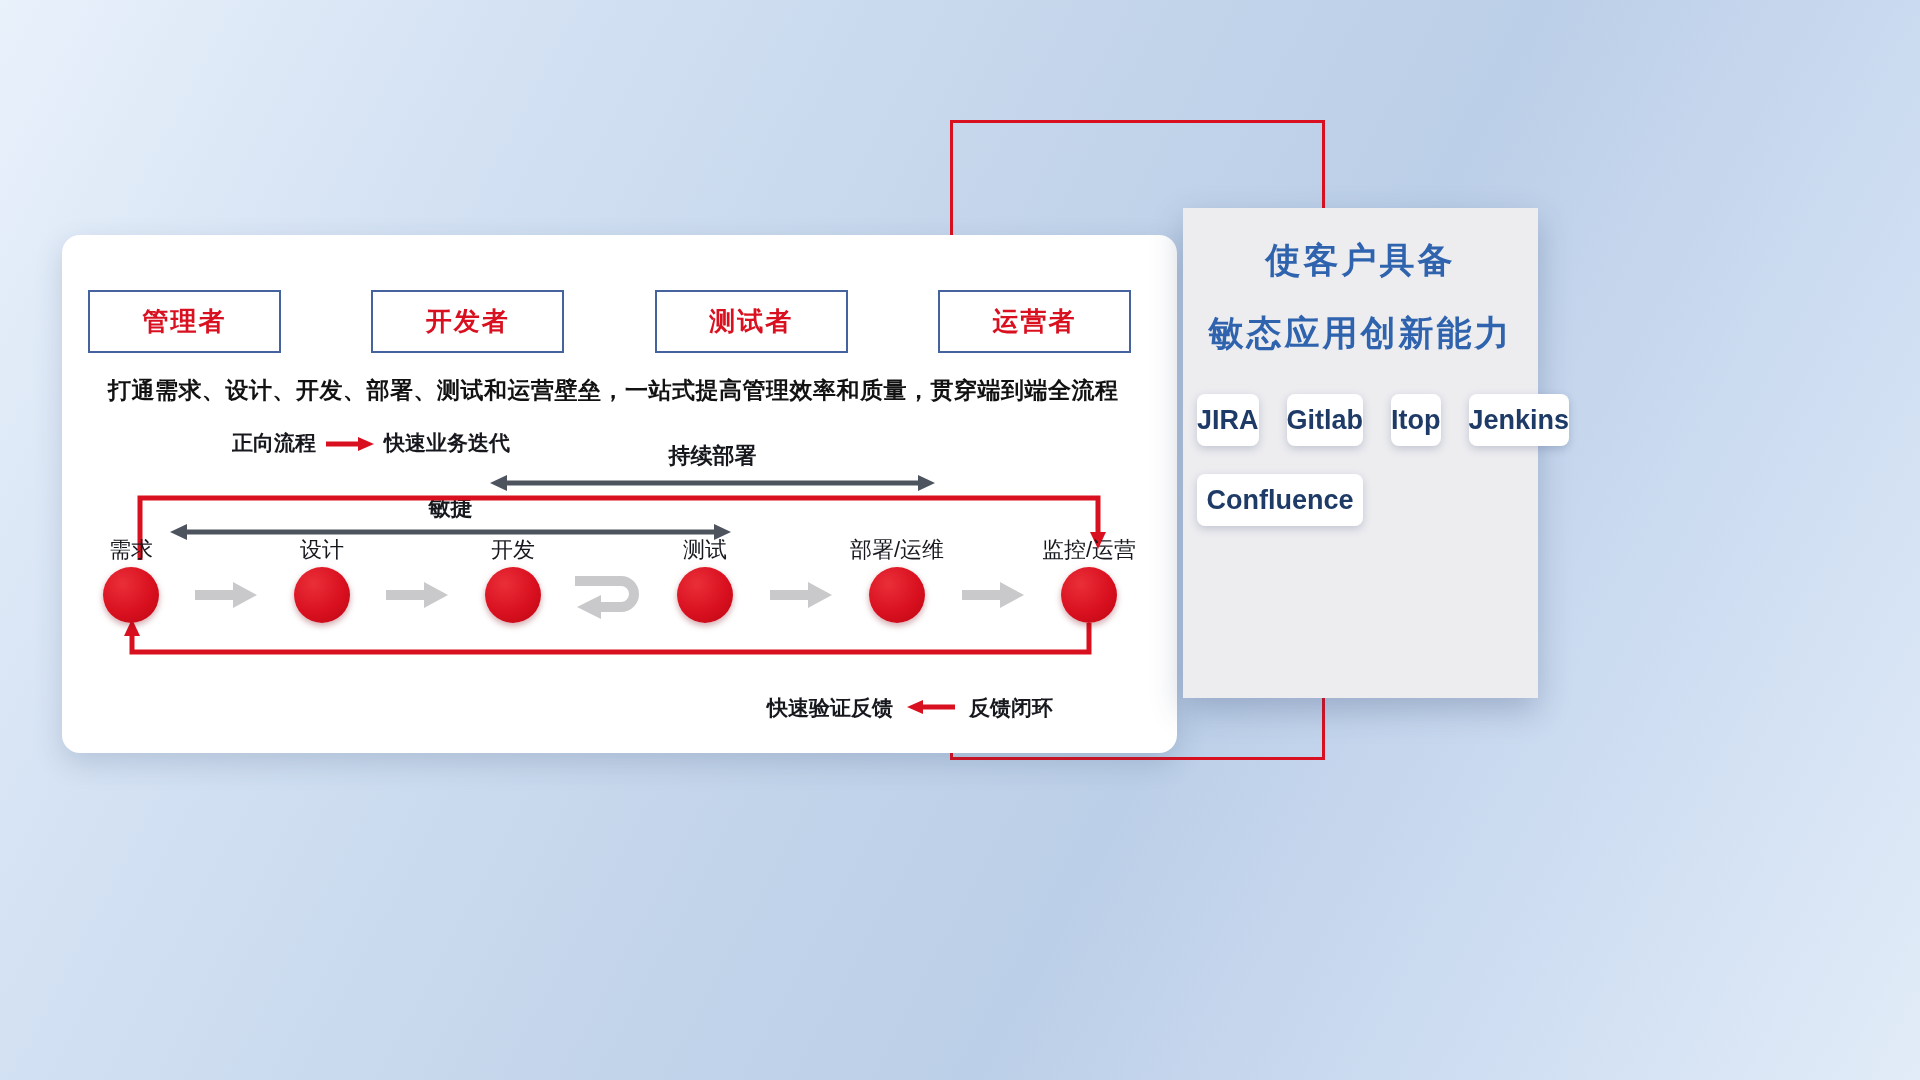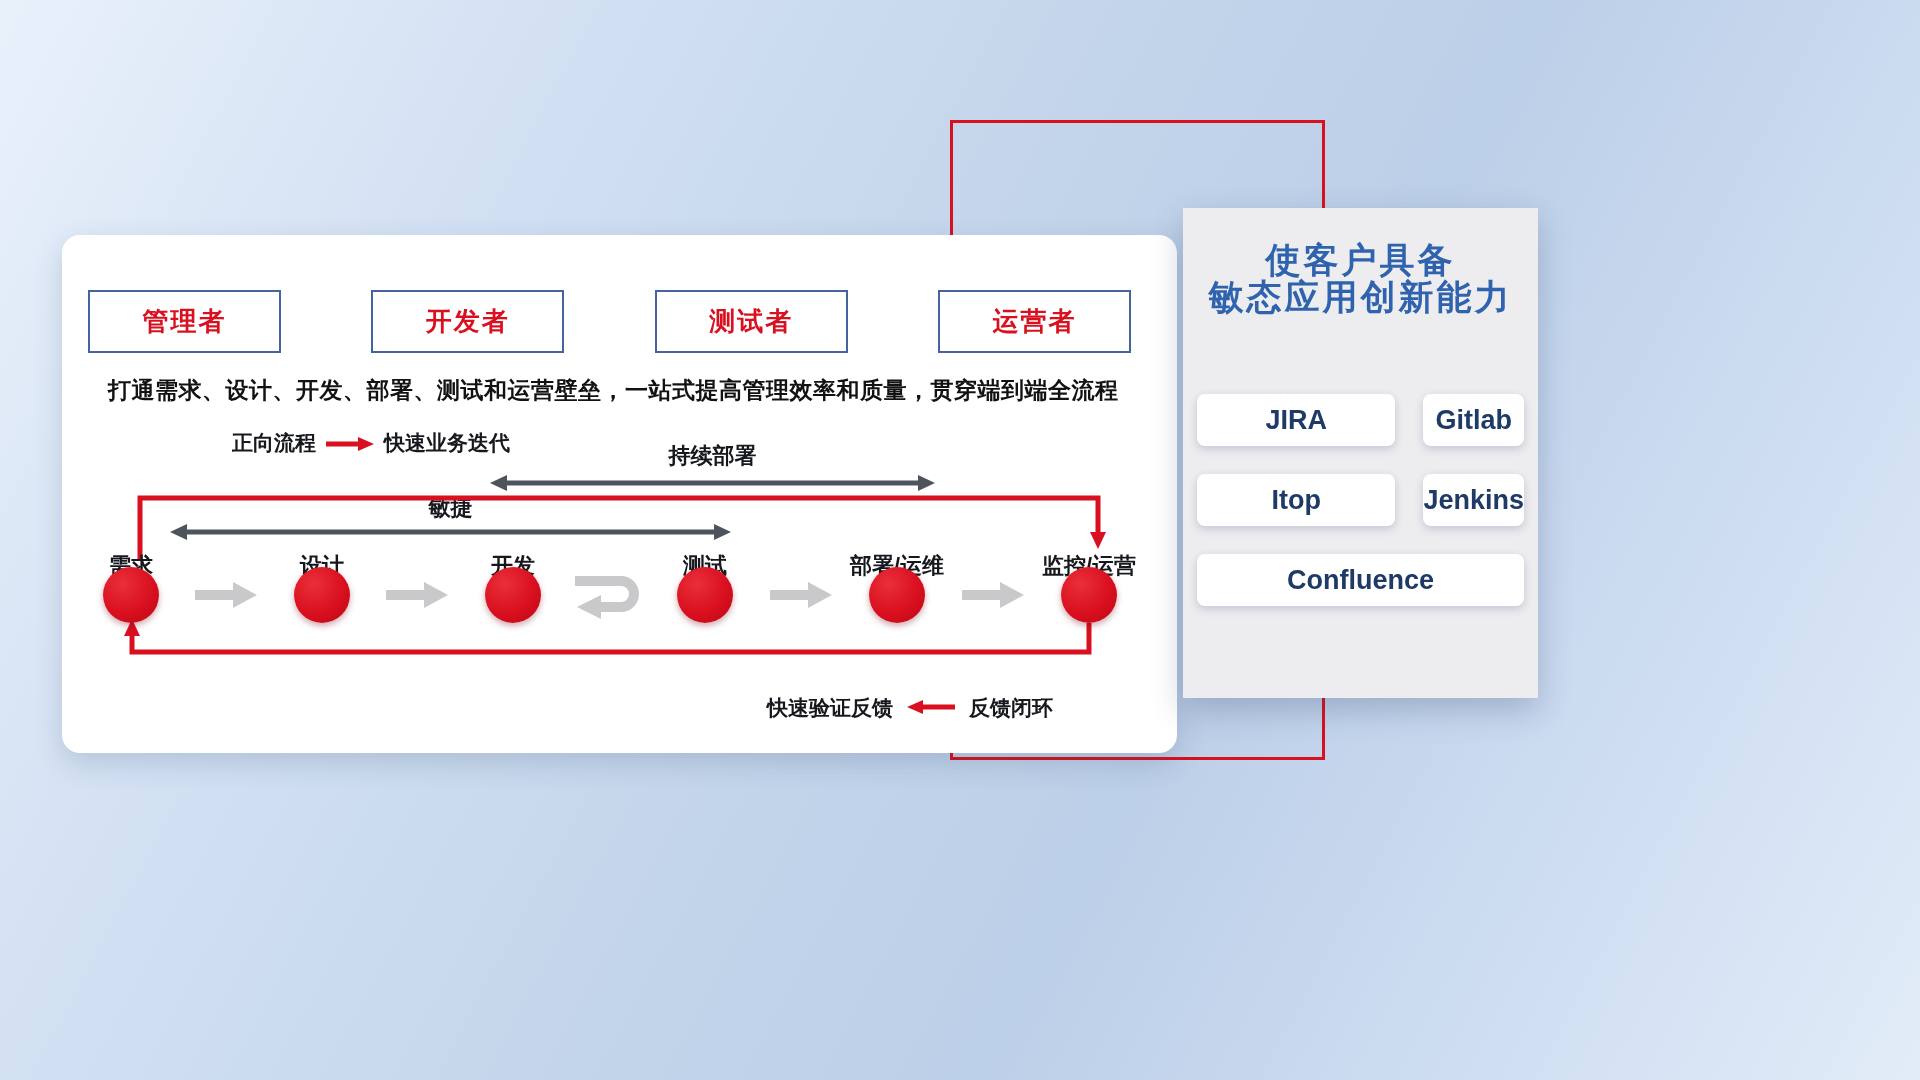--- a/index.html
+++ b/index.html
@@ -60,22 +60,22 @@
     position:absolute; left:108px; top:258px; width:561px; text-align:center;
     font-size:22px; font-weight:700; color:#16181d;
   }
   .agile-arrow { position:absolute; left:108px; top:287px; width:561px; height:20px; }
 
   .loop-svg { position:absolute; left:0; top:0; width:1115px; height:518px; pointer-events:none; }
 
   
   .node { position:absolute; top:300px; width:56px; height:92px; }
   .node-label {
-    position:absolute; top:16px; left:50%; transform:translateX(-50%);
-    white-space:nowrap; font-size:22px; font-weight:700; color:#16181d;text-align:right;
+    position:absolute; top:0; left:50%; transform:translateX(-50%);
+    white-space:nowrap; font-size:22px; font-weight:400; color:#16181d;text-align:right;
   }
   .node-circle {
     position:absolute; top:32px; left:0; width:56px; height:56px; border-radius:50%;
     background: radial-gradient(circle at 35% 30%, #ea2f39 0%, #d9101f 55%, #bd0614 100%);
     box-shadow: 0 3px 6px rgba(120,10,20,.35);
   }
 
   .step-arrow { position:absolute; top:347px; width:62px; height:26px; }
   .iterate-icon { position:absolute; left:507px; top:334px; width:80px; height:52px; }
 
@@ -89,24 +89,24 @@
   
   .panel {
     position:absolute; left:1183px; top:208px; width:355px; height:490px;
     background:#ededf0; z-index:3;
     box-shadow: 0 12px 30px rgba(50,70,110,.28);
   }
   .panel-title {
     padding-top:34px; text-align:center; color:#2f63ad;
     font-size:35px; font-weight:700; letter-spacing:3px; line-height:1.05;
   }
-  .panel-title .line2 { }
+  .panel-title .line2 { margin-top:36px; }
   .tools {
     position:absolute; left:14px; right:14px; top:186px;
-    display:grid; grid-template-columns:1fr; column-gap:24px; row-gap:30px;gap:28px;
+    display:grid; grid-template-columns:1fr 1fr 1fr 1fr; column-gap:24px; row-gap:30px;gap:28px;
   }
   .tool-chip {
     height:52px; background:#ffffff; border-radius:8px;
     display:flex; align-items:center; justify-content:center;
     color:#1e3a66; font-size:27px; font-weight:700;
     box-shadow: 0 3px 8px rgba(40,60,100,.22);
   }
   .tool-chip.wide { grid-column: 1 / span 2; }
 </style>
 </head>

